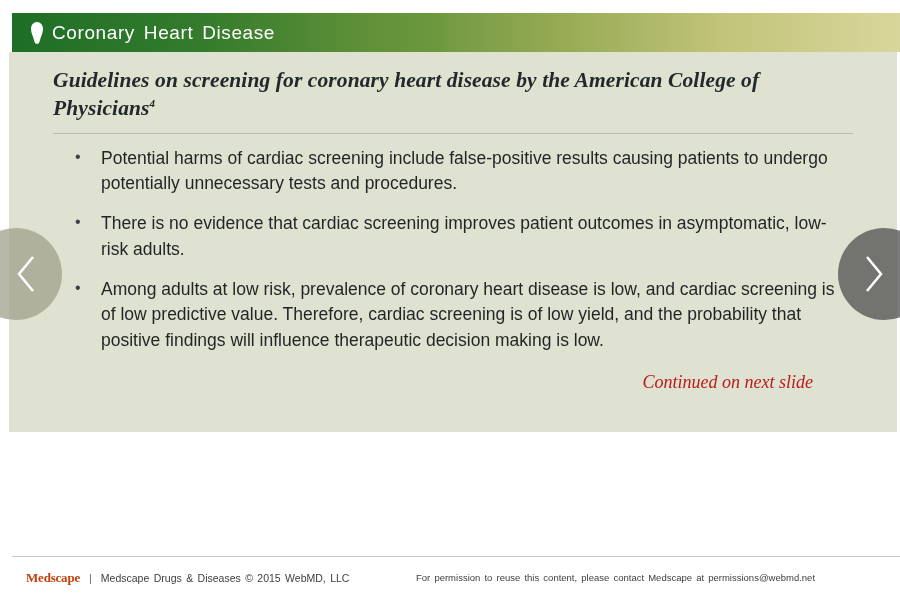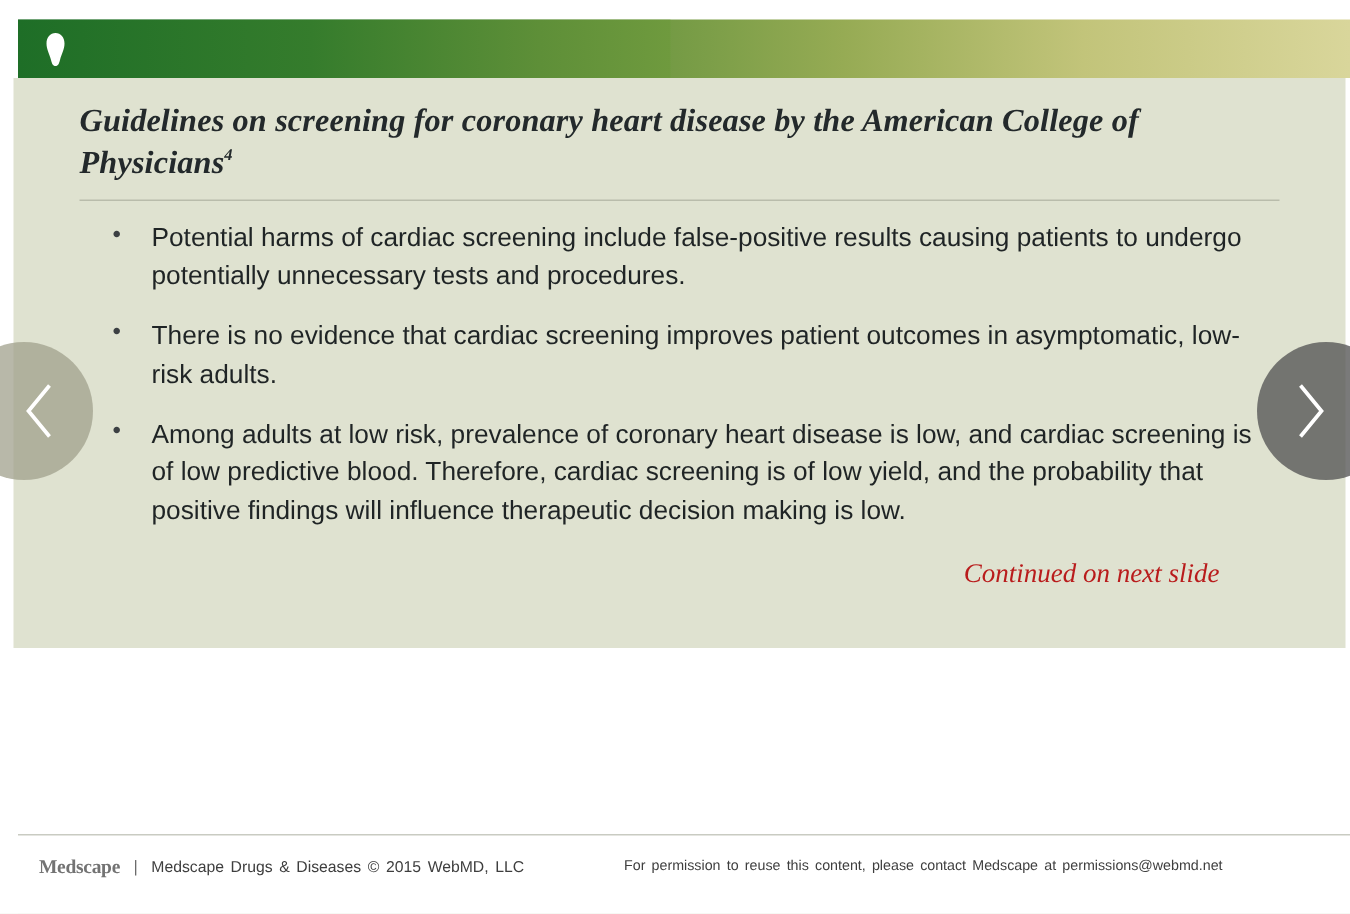--- a/index.html
+++ b/index.html
@@ -165,21 +165,21 @@
   }
   .footer-inner {
     display: flex;
     align-items: center;
     height: 100%;
     padding-left: 14px;
     font-size: 10.5px;
     color: #4b4b4b;
   }
   .footer-logo {
-    color: #737373;
+    color: #c2410c;
     font-family: "Liberation Serif", serif;
     font-size: 13px;
     font-weight: bold;
     letter-spacing: -0.2px;
   }
   .footer-sep {
     margin: 0 9px 0 9px;
     color: #6b6b6b;
     font-size: 11px;
   }
@@ -213,30 +213,31 @@
 
   <div class="left-margin-strip"></div>
 
   <div class="header">
     <div class="header-accent"></div>
     <div class="header-icon">
       <svg width="16" height="24" viewBox="0 0 16 24" aria-hidden="true">
         <path d="M8 1 C11.5 1 14 4 14 8 C14 12 12 15 11 19 C10.3 22 9.4 23 8 23 C6.6 23 5.7 22 5 19 C4 15 2 12 2 8 C2 4 4.5 1 8 1 Z" fill="#ffffff"></path>
       </svg>
     </div>
+    <div class="header-title">Coronary Heart Disease</div>
   </div>
 
   <div class="body-panel">
     <div class="content">
       <h1 class="slide-title"><span>Guidelines on screening for coronary heart disease by the American College of Physicians</span><sup>4</sup></h1>
       <div class="title-rule"></div>
       <ul class="bullets">
         <li>Potential harms of cardiac screening include false-positive results causing patients to undergo potentially unnecessary tests and procedures.</li>
         <li>There is no evidence that cardiac screening improves patient outcomes in asymptomatic, low-risk adults.</li>
-        <li>Among adults at low risk, prevalence of coronary heart disease is low, and cardiac screening is of low predictive blood. Therefore, cardiac screening is of low yield, and the probability that positive findings will influence therapeutic decision making is low.</li>
+        <li>Among adults at low risk, prevalence of coronary heart disease is low, and cardiac screening is of low predictive value. Therefore, cardiac screening is of low yield, and the probability that positive findings will influence therapeutic decision making is low.</li>
       </ul>
       <div class="continued">Continued on next slide</div>
     </div>
   </div>
 
   <div class="nav-circle nav-prev">
     <svg class="chev" viewBox="0 0 22 40" aria-hidden="true">
       <polyline points="18,3 4,20 18,37" fill="none" stroke="#ffffff" stroke-width="2.5"></polyline>
     </svg>
   </div>

